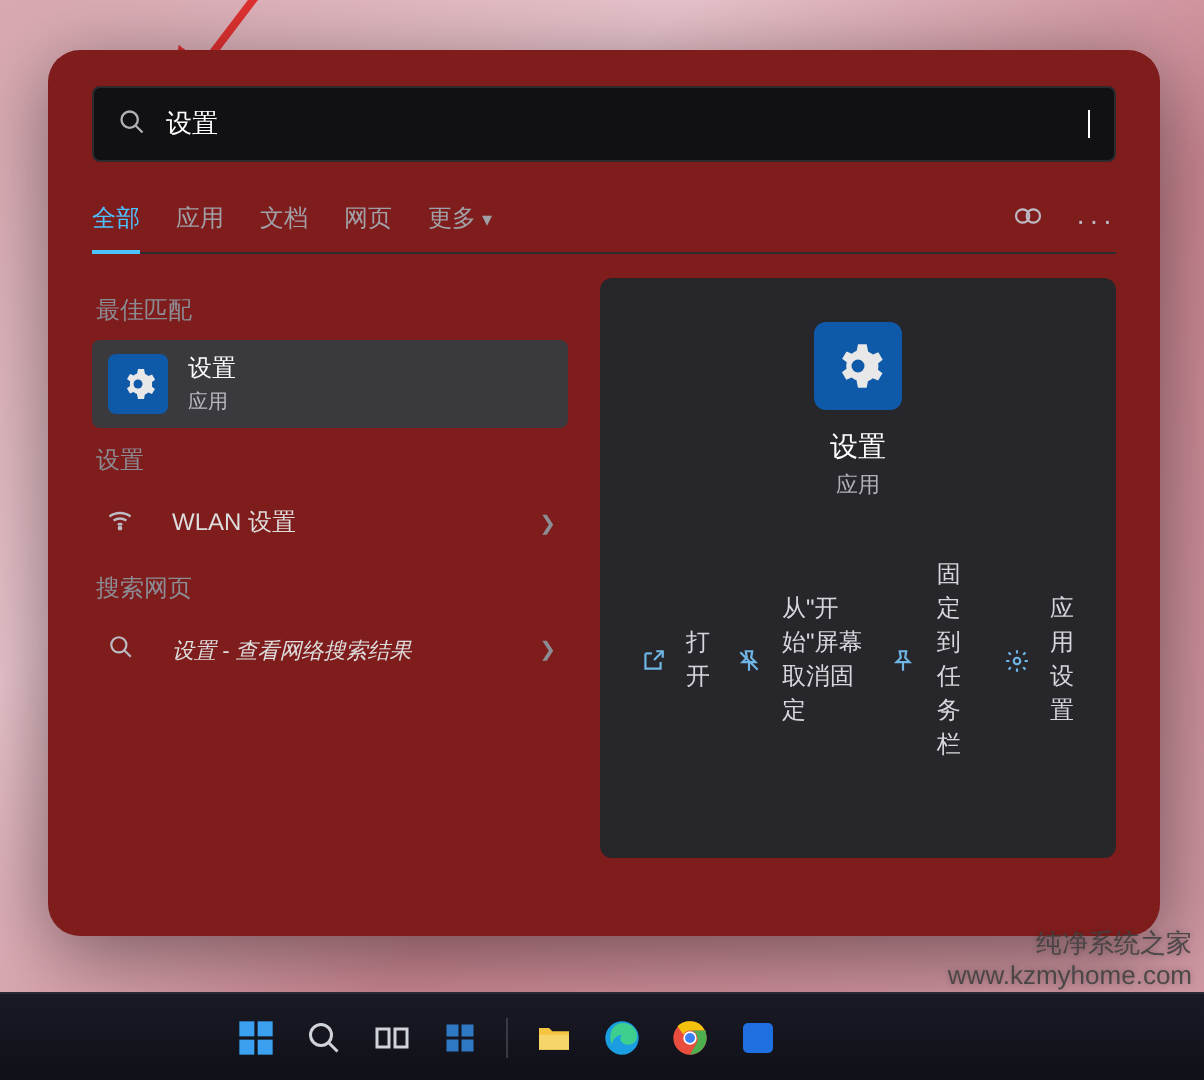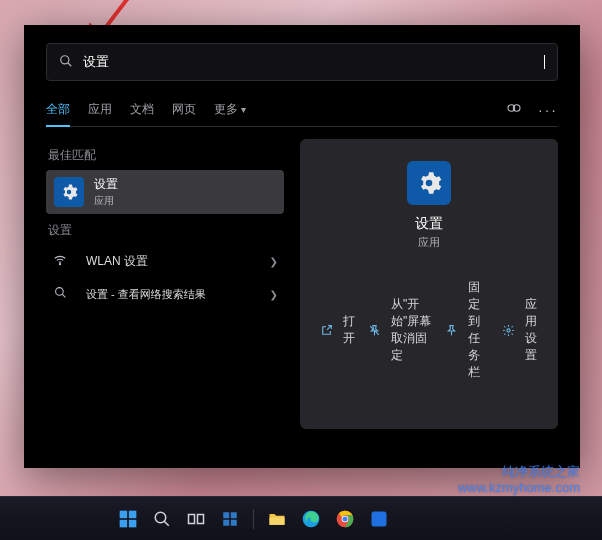--- a/index.html
+++ b/index.html
@@ -1,18 +1,18 @@
 <!DOCTYPE html>
 <html><head>
 <meta charset="utf-8">
 <style>
   * { margin: 0; padding: 0; box-sizing: border-box; font-family: "Microsoft YaHei", "Segoe UI", sans-serif; }
   body { width: 602px; height: 540px; background: linear-gradient(135deg, #d9a8b0 0%, #e8c4cc 30%, #c88590 60%, #d09aa5 100%); overflow: hidden; position: relative; }
-  .watermark { position: absolute; right: 22px; bottom: 44px; color: #3b82f6; font-size: 13px; opacity: 0.9; z-index: 20; text-shadow: 0 0 3px rgba(0,0,0,0.3); }
-  .panel { position: absolute; left: 24px; top: 25px; right: 22px; bottom: 72px; background: #000000; border-radius: 0; box-shadow: 0 8px 40px rgba(0,0,0,0.45); padding: 18px 22px 0 22px; color: #ddd; }
+  .watermark { position: absolute; right: 6px; bottom: 44px; color: #404040; font-size: 13px; opacity: 0.9; z-index: 20; text-shadow: 0 0 3px rgba(0,0,0,0.3); }
+  .panel { position: absolute; left: 24px; top: 25px; right: 22px; bottom: 72px; background: #7f1d1d; border-radius: 16px; box-shadow: 0 8px 40px rgba(0,0,0,0.45); padding: 18px 22px 0 22px; color: #ddd; }
   .arrow { position: absolute; pointer-events: none; }
   .arrow svg { display: block; }
   .searchbox { background: #111114; border: 1px solid #2c2c30; border-radius: 4px; height: 38px; display: flex; align-items: center; padding: 0 12px; }
   .searchbox .icon { color: #b0b0b6; margin-right: 10px; font-size: 14px; }
   .searchbox .txt { flex: 1; color: #fff; font-size: 13px; position: relative; }
   .searchbox .caret { display: inline-block; width: 1px; height: 14px; background: #fff; vertical-align: middle; margin-left: 1px; }
   .tabs-row { display: flex; justify-content: space-between; align-items: center; margin-top: 12px; border-bottom: 1px solid #2c2c30; height: 34px; text-align: center; }
   .tabs { display: flex; gap: 18px; height: 100%; font-size: 12px; color: #a0a0a6; }
   .tab { display: flex; align-items: center; height: 100%; cursor: pointer; position: relative; }
   .tab.active { color: #4cc2ff; }
@@ -128,26 +128,27 @@
         <span class="ic"><svg width="14" height="14" viewBox="0 0 24 24" fill="none" stroke="currentColor" stroke-width="2">
               <path d="M3 9a15 15 0 0118 0"></path>
               <path d="M6.5 12.5a10 10 0 0111 0"></path>
               <path d="M10 16a4 4 0 014 0"></path>
               <circle cx="12" cy="19" r="1" fill="currentColor"></circle>
             </svg></span>
         <span>WLAN 设置</span>
         <span class="chv">❯</span>
       </div>
 
+      <div class="sec-h">搜索网页</div>
       <div class="list-item">
         <span class="ic"><svg width="13" height="13" viewBox="0 0 24 24" fill="none" stroke="currentColor" stroke-width="2">
               <circle cx="10" cy="10" r="7"></circle>
               <line x1="21" y1="21" x2="15" y2="15"></line>
             </svg></span>
-        <span style="font-size:11px;">设置 - 查看网络搜索结果</span>
+        <span style="font-size:11px;font-style:italic;">设置 - 查看网络搜索结果</span>
         <span class="chv">❯</span>
       </div>
     </div>
 
     <div class="right">
       <div class="big-gear">
         <svg viewBox="0 0 24 24">
             <path d="M12 8a4 4 0 100 8 4 4 0 000-8zm9.4 4a7.6 7.6 0 00-.1-1.3l2.1-1.6-2-3.4-2.5 1a7.7 7.7 0 00-2.2-1.3L16 2h-4l-.6 3a7.7 7.7 0 00-2.2 1.3l-2.5-1-2 3.4 2.1 1.6A7.6 7.6 0 006.6 12c0 .4 0 .9.1 1.3l-2.1 1.6 2 3.4 2.5-1c.7.6 1.4 1 2.2 1.3L12 22h4l.6-3c.8-.3 1.5-.7 2.2-1.3l2.5 1 2-3.4-2.1-1.6c.1-.4.2-.9.2-1.3z" fill="#e8e8e8"></path>
             <circle cx="12" cy="12" r="3" fill="#0e5aa8"></circle>
           </svg>

